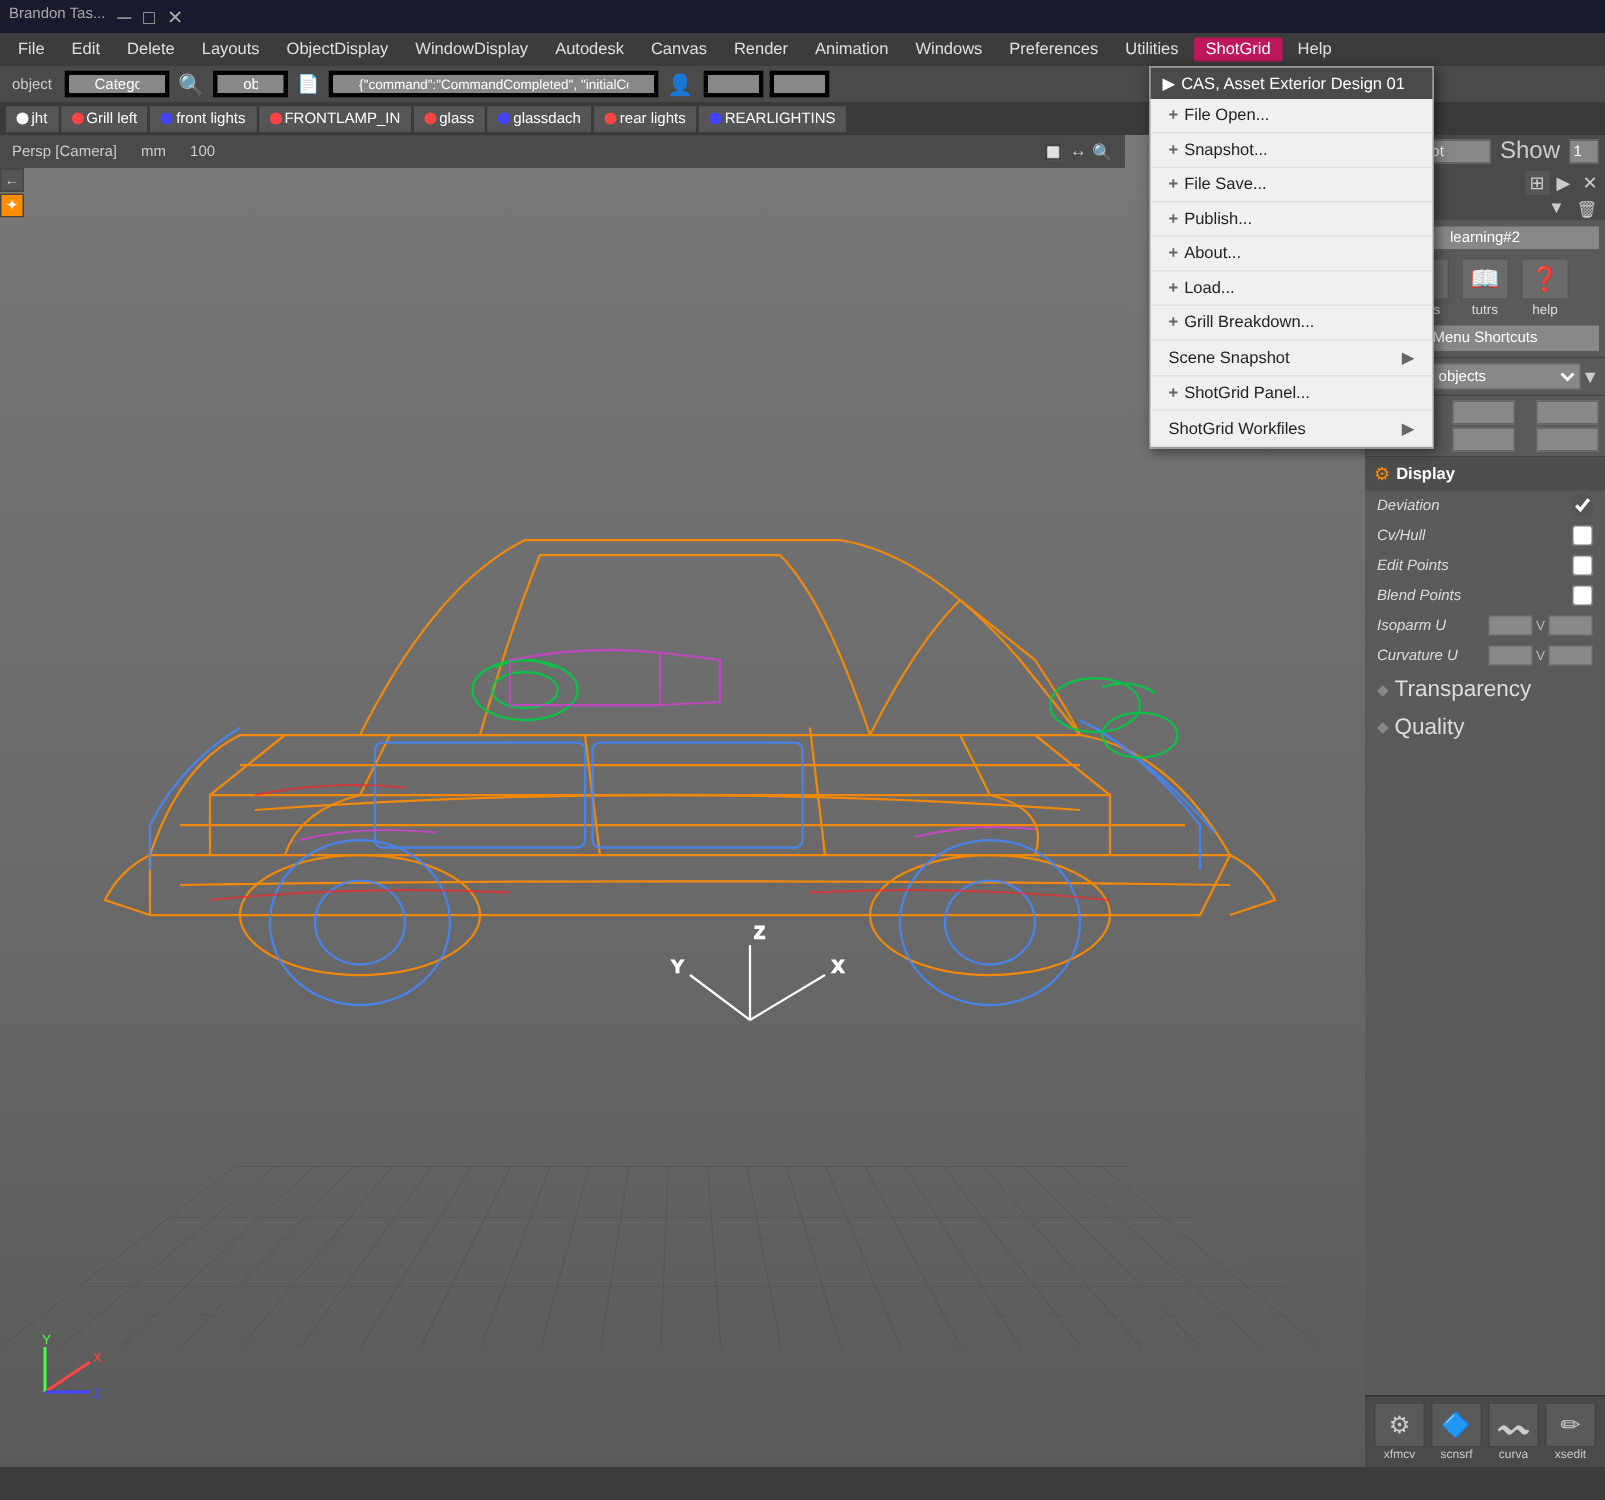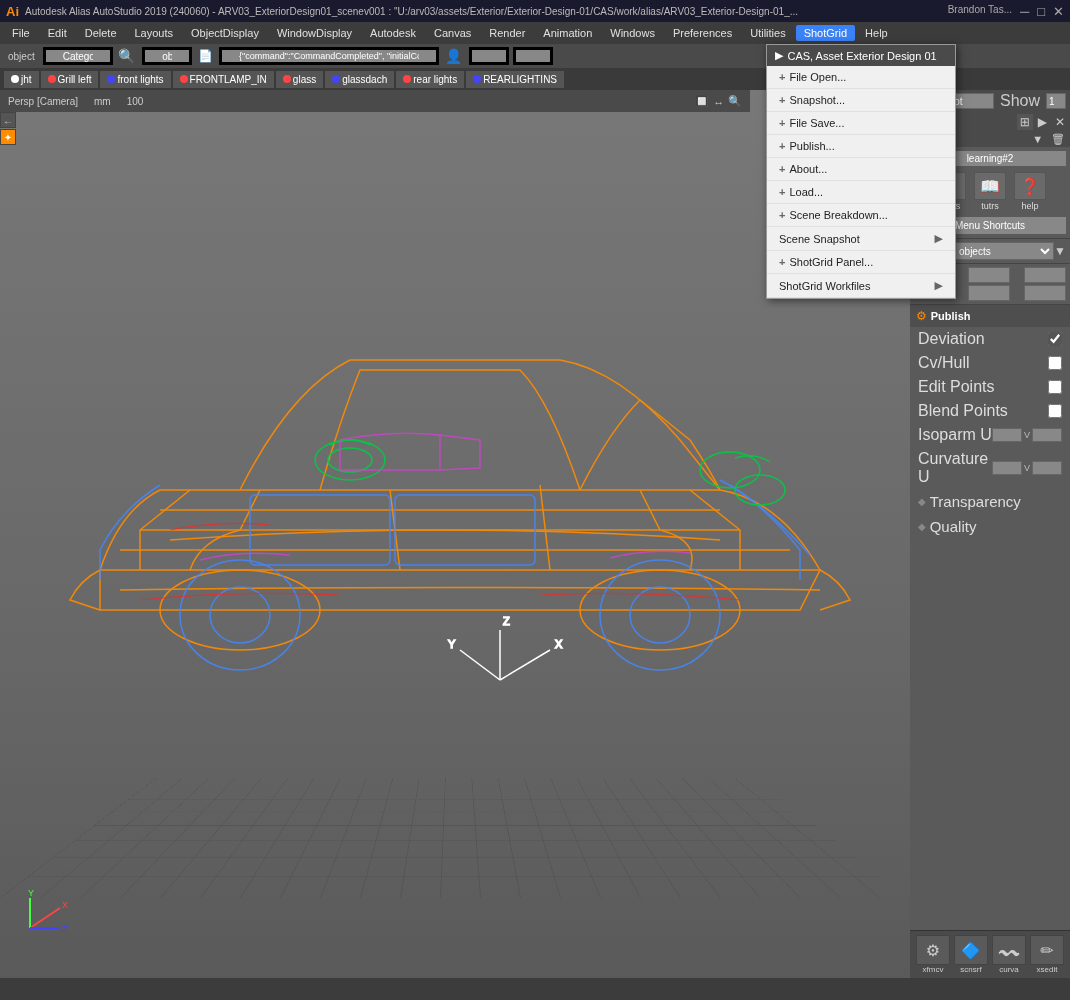--- a/index.html
+++ b/index.html
@@ -161,21 +161,21 @@
       display: flex; align-items: center; gap: 4px;
       background: #4e4e4e; padding: 4px 6px; cursor: pointer;
     }
     .display-header-icon { color: #ff8c00; font-size: 12px; }
     .display-title { color: #fff; font-size: 11px; font-weight: bold; }
 
     .disp-row {
       display: flex; align-items: center; justify-content: space-between;
       padding: 3px 8px;
     }
-    .disp-label { color: #ddd; font-size: 16px; flex: 1; }
+    .disp-label { color: #ddd; font-size: 10px; flex: 1; font-style: italic; }
     .disp-check {
       width: 14px; height: 14px; accent-color: #555;
     }
     .disp-inputs { display: flex; gap: 2px; align-items: center; }
     .disp-small-input {
       width: 30px; height: 14px; background: #888; border: 1px solid #666;
       color: #fff; font-size: 9px;
     }
     .disp-uv-label { color: #bbb; font-size: 9px; }
 
@@ -259,24 +259,20 @@
     #statusbar {
       width: 100%; height: 22px; background: #3c3c3c;
       display: flex; align-items: center; padding: 0 8px;
       color: #ccc; font-size: 10px;
     }
   </style>
 </head>
 <body>
 
 <div id="titlebar">
-  <div id="titlebar-left">
-    <span style="color:#ff8800;font-weight:bold;font-size:13px;">Ai</span>
-    <span style="font-size:10px;color:#bbb;max-width:900px;overflow:hidden;white-space:nowrap;">Autodesk Alias AutoStudio 2019  (240060) - ARV03_ExteriorDesign01_scenev001 : "U:/arv03/assets/Exterior/Exterior-Design-01/CAS/work/alias/ARV03_Exterior-Design-01_...</span>
-  </div>
   <div id="titlebar-right">
     <span style="color:#aaa;font-size:10px;">Brandon Tas...</span>
     <span class="title-btn">─</span>
     <span class="title-btn">□</span>
     <span class="title-btn">✕</span>
   </div>
 </div>
 
 <div id="menubar">
   <div class="menu-item">File</div>
@@ -285,21 +281,21 @@
   <div class="menu-item">Layouts</div>
   <div class="menu-item">ObjectDisplay</div>
   <div class="menu-item">WindowDisplay</div>
   <div class="menu-item">Autodesk</div>
   <div class="menu-item">Canvas</div>
   <div class="menu-item">Render</div>
   <div class="menu-item">Animation</div>
   <div class="menu-item">Windows</div>
   <div class="menu-item">Preferences</div>
   <div class="menu-item">Utilities</div>
-  <div class="menu-item active" style="background:#3b82f6;color:#fff;">ShotGrid</div>
+  <div class="menu-item active" style="background:#be185d;color:#fff;">ShotGrid</div>
   <div class="menu-item">Help</div>
 </div>
 
 <div id="toolbar">
   <span class="toolbar-label">object</span>
   <input class="toolbar-input" value="Category" style="width: 70px;">
   <span class="toolbar-icon">🔍</span>
   <input class="toolbar-input" value="object" style="width: 50px;">
   <span class="toolbar-icon" style="font-size:12px;">📄</span>
   <input class="toolbar-input" style="width: 220px; font-size: 9px;" value="{&quot;command&quot;:&quot;CommandCompleted&quot;, &quot;initialCommand&quot;:&quot;FileOpen&quot;, &quot;st...">
@@ -527,21 +523,21 @@
       <div class="ds-row">
         <span class="ds-label">Spans</span>
         <input class="ds-input" style="">
         <input class="ds-input" style="">
       </div>
     </div>
 
     <div id="display-section">
       <div id="display-header">
         <span class="display-header-icon">⚙</span>
-        <span class="display-title">Publish</span>
+        <span class="display-title">Display</span>
       </div>
 
       <div class="disp-row">
         <span class="disp-label">Deviation</span>
         <input type="checkbox" class="disp-check" checked="" style="">
       </div>
 
       <div class="disp-row">
         <span class="disp-label">Cv/Hull</span>
         <input type="checkbox" class="disp-check" style="">
@@ -637,21 +633,21 @@
     <div class="sg-menu-item">
       <span class="plus">+</span>
       <span>About...</span>
     </div>
     <div class="sg-menu-item">
       <span class="plus">+</span>
       <span>Load...</span>
     </div>
     <div class="sg-menu-item">
       <span class="plus">+</span>
-      <span>Scene Breakdown...</span>
+      <span>Grill Breakdown...</span>
     </div>
     <div class="sg-menu-item">
       <span>Scene Snapshot</span>
       <span class="arrow">▶</span>
     </div>
     <div class="sg-menu-item">
       <span class="plus">+</span>
       <span>ShotGrid Panel...</span>
     </div>
     <div class="sg-menu-item">

